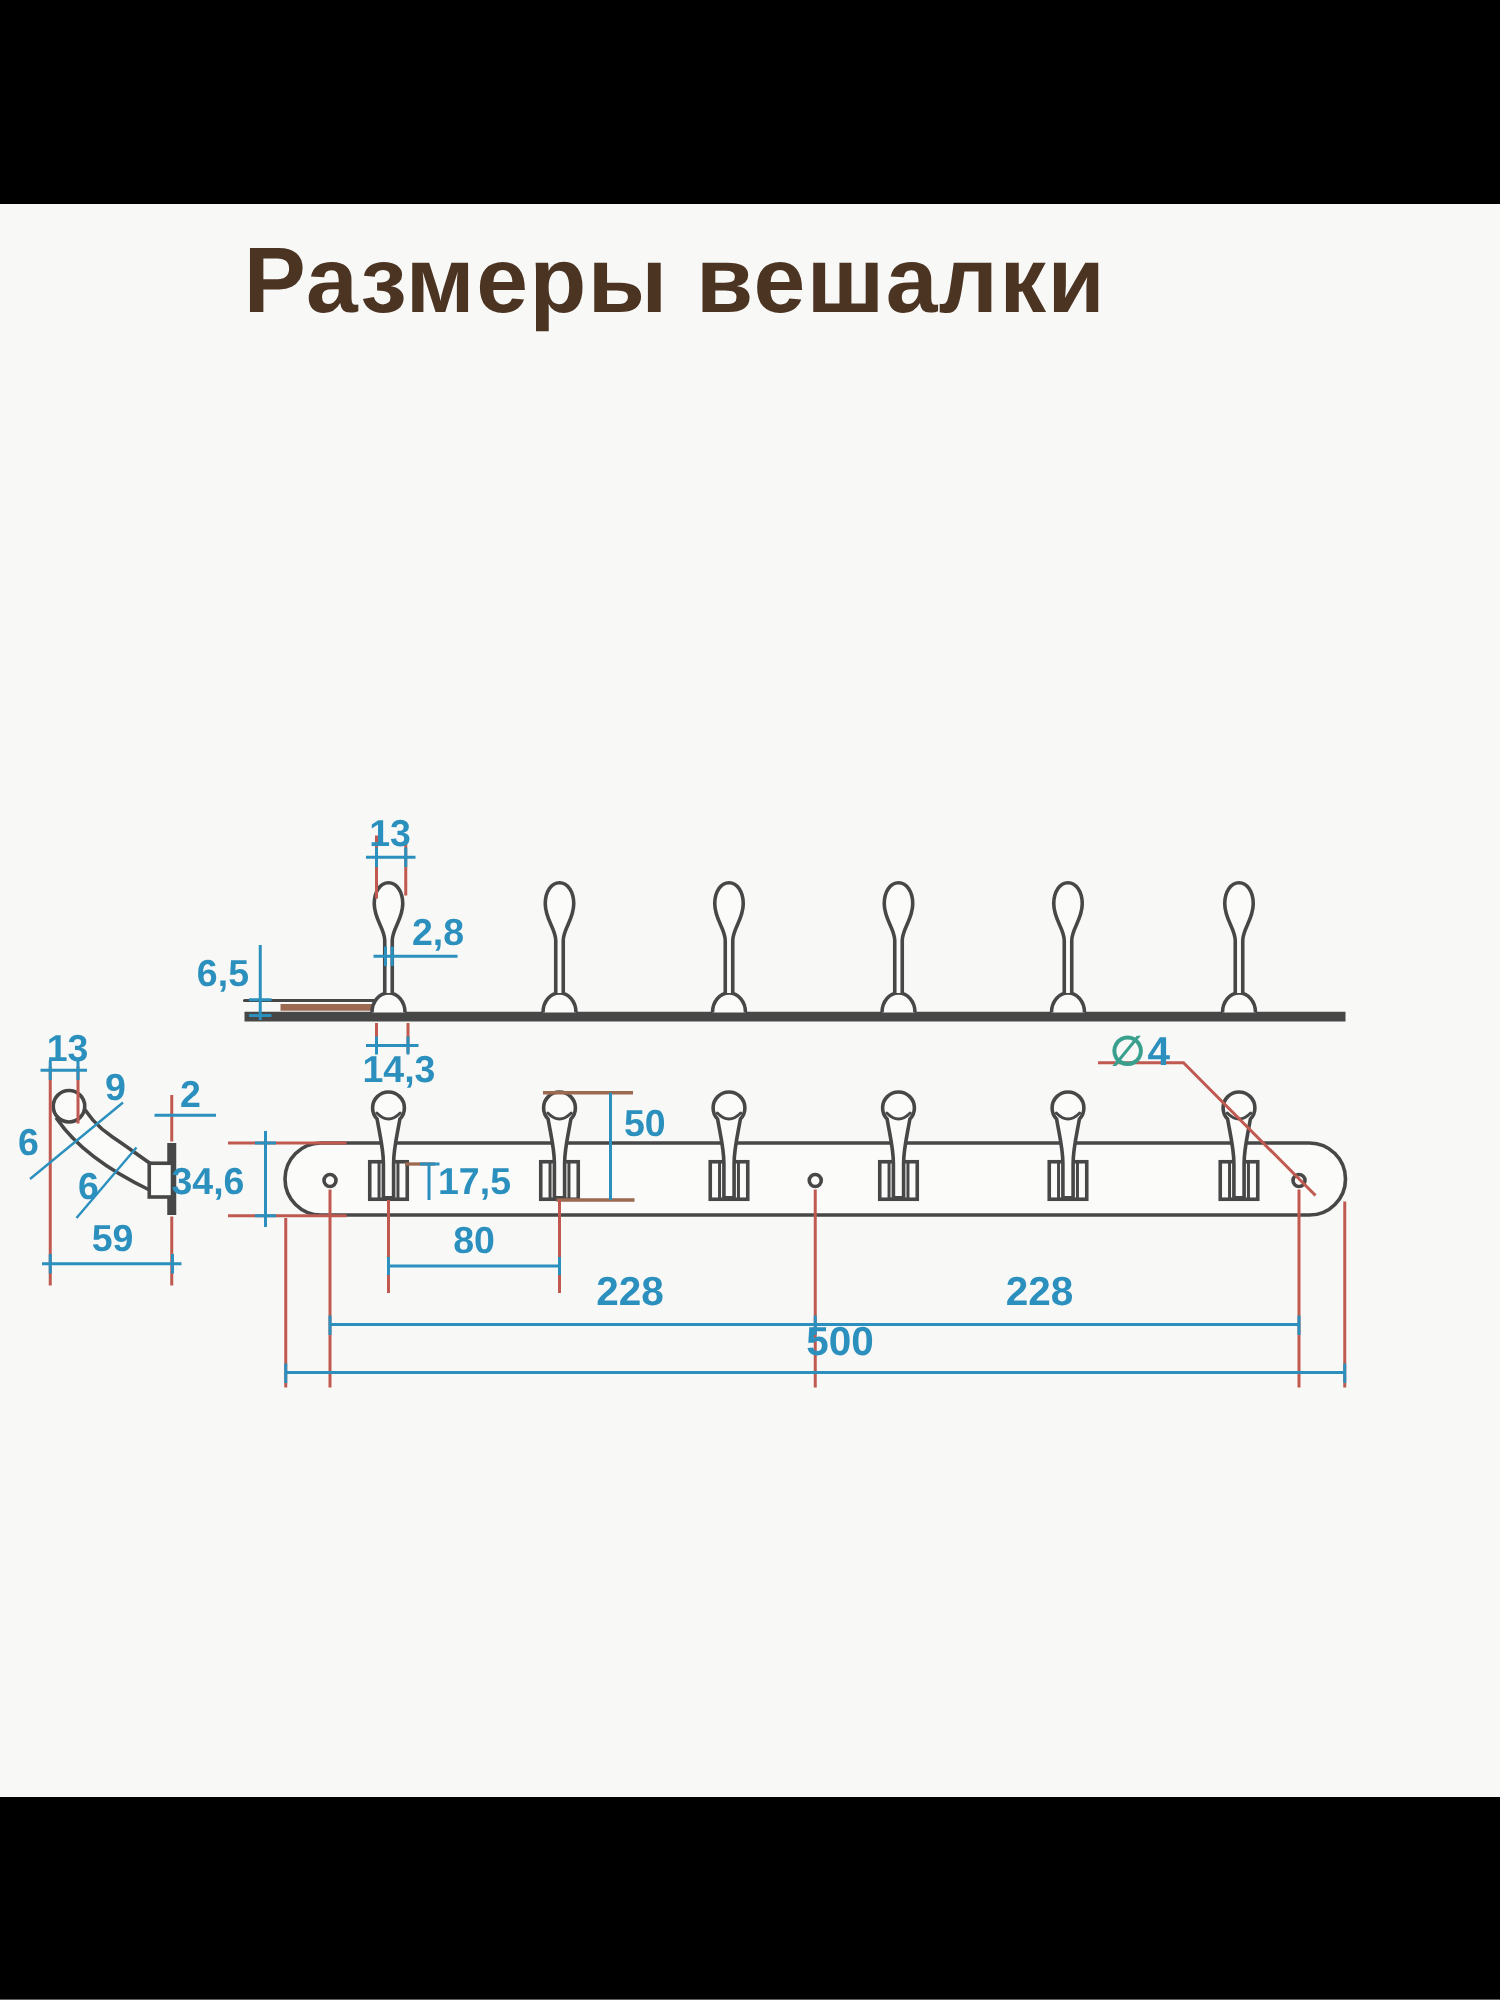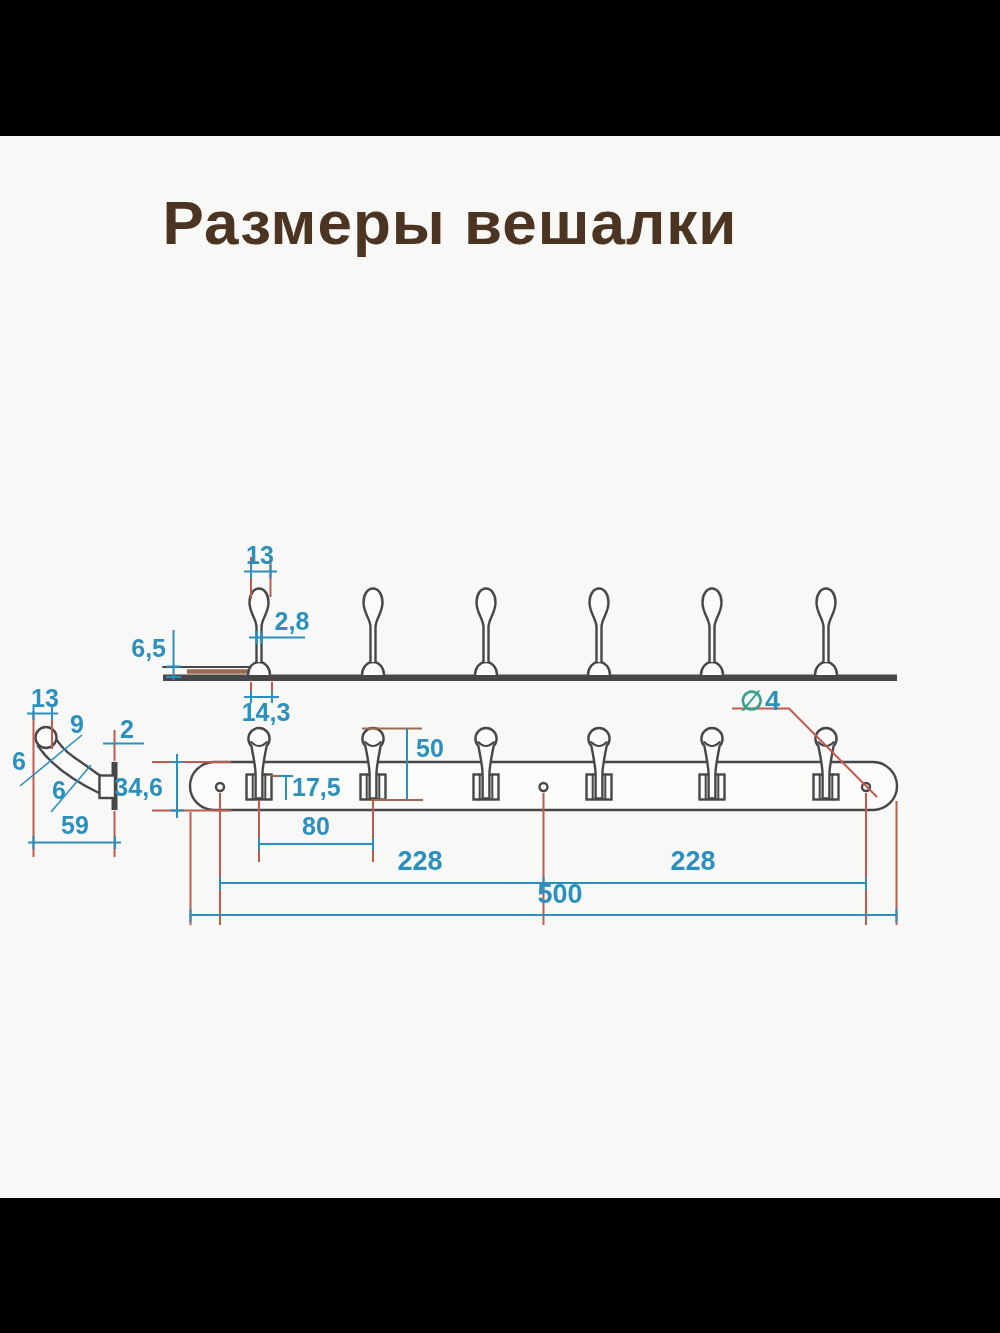--- a/index.html
+++ b/index.html
@@ -15,21 +15,20 @@
   .content{
     position:absolute;left:0;top:136px;width:1000px;height:1062px;
     background:var(--bg,#f8f8f7);
   }
   .title-block{
     position:absolute;left:0;top:20px;width:900px;
     text-align:center;
     color:var(--title,#4c3423);
     font-weight:bold;font-size:62px;line-height:64px;
     letter-spacing:1px;
-    margin-top:35px;
   }
   svg.drawing{position:absolute;left:0;top:0;}
   .draw{stroke:var(--line,#474747);stroke-width:2.4;fill:none;stroke-linecap:round;}
   .thin{stroke-width:2;}
   .draw-fill{stroke:var(--line,#474747);stroke-width:2.4;fill:var(--paper,#fbfbfa);}
   .solid{fill:var(--line,#474747);stroke:none;}
   .dim{stroke:var(--dim,#2b90bd);stroke-width:2;fill:none;}
   .leader{stroke:var(--dim,#2b90bd);stroke-width:1.6;fill:none;}
   .ext{stroke:var(--ext,#c05a50);stroke-width:2;fill:none;}
   .ext2{stroke:var(--ext2,#9c6a50);stroke-width:4.5;fill:none;}

